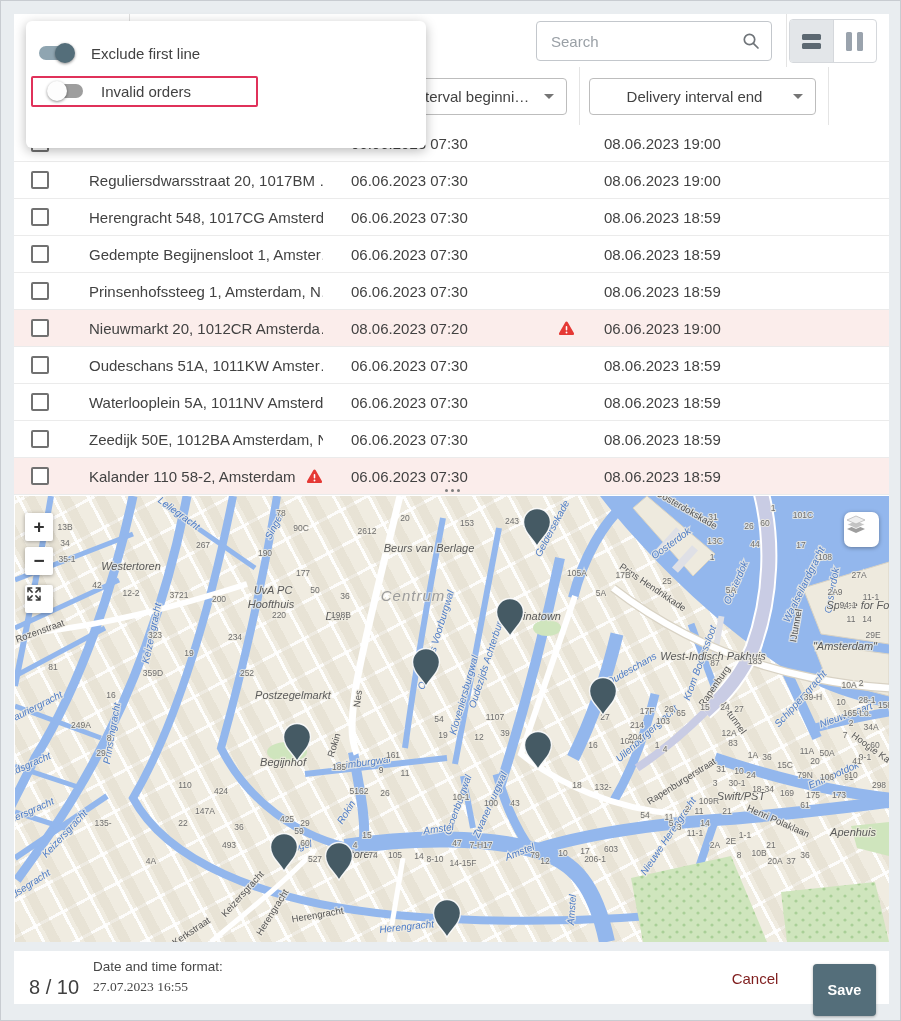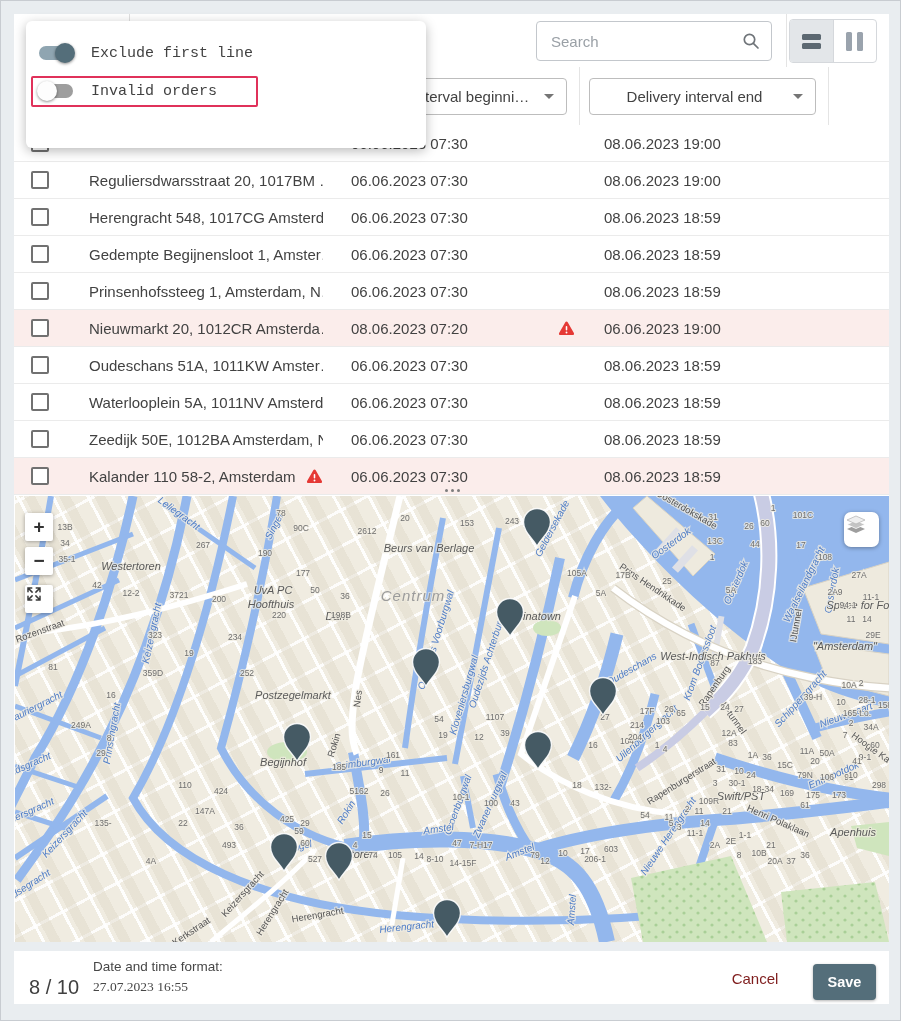--- a/index.html
+++ b/index.html
@@ -70,27 +70,27 @@
   #btn-zoom-out{left:10px;top:51px;}
   #btn-fullscreen{left:10px;top:89px;}
   #btn-layers{left:829px;top:16px;width:35px;height:35px;border-radius:7px;}
 
   
   .footer{position:absolute;left:13px;top:950px;width:875px;height:53px;background:#fff;}
   .counter{position:absolute;left:15px;top:25px;font-size:20px;color:#404040;}
   .fmt-label{position:absolute;left:79px;top:8px;font-size:13.5px;color:#474747;}
   .fmt-value{position:absolute;left:79px;top:28px;font-size:13.5px;color:#474747;font-family:Liberation Serif, serif;}
   .cancel-btn{position:absolute;left:705px;top:14px;width:72px;height:26px;background:none;border:none;font:500 15px "Liberation Sans",sans-serif;color:#7f1d1d;cursor:pointer;}
-  .save-btn{position:absolute;left:799px;top:13px;width:63px;height:36px;background:var(--accent,#546e7a);border:none;border-radius:4px;font:600 14.5px "Liberation Sans",sans-serif;color:#fff;cursor:pointer;box-shadow:0 1px 3px rgba(0,0,0,.3);}
+  .save-btn{position:absolute;left:799px;top:13px;width:63px;height:52px;background:var(--accent,#546e7a);border:none;border-radius:4px;font:600 14.5px "Liberation Sans",sans-serif;color:#fff;cursor:pointer;box-shadow:0 1px 3px rgba(0,0,0,.3);}
 
   
   .popup{position:absolute;left:25px;top:20px;width:400px;height:127px;background:#fff;border-radius:6px;box-shadow:0 3px 12px rgba(0,0,0,.28);z-index:50;padding-top:13px;box-sizing:border-box;}
   .popup-row{display:flex;align-items:center;height:38px;padding-left:13px;}
-  .popup-row .tlabel{margin-left:18px;font-size:15px;color:#424242;font-family:Liberation Mono, monospace;}
-  .hl-wrap{margin-left:5px;width:227px;height:31px;border:2px solid var(--highlight,#e0315a);border-radius:2px;box-sizing:border-box;display:flex;align-items:center;padding-left:6px;}
+  .popup-row .tlabel{margin-left:18px;font-size:15px;color:#424242;}
+  .hl-wrap{margin-left:5px;width:227px;height:31px;border:2px solid var(--highlight,#e0315a);border-radius:2px;box-sizing:border-box;display:flex;align-items:center;padding-left:16px;}
   .toggle{position:relative;width:34px;height:20px;flex:none;cursor:pointer;}
   .toggle .track{position:absolute;left:0;top:3px;width:34px;height:14px;border-radius:7px;background:#9e9e9e;}
   .toggle .knob{position:absolute;left:-2px;top:0;width:20px;height:20px;border-radius:50%;background:#fdfdfd;box-shadow:0 1px 3px rgba(0,0,0,.45);}
   .toggle.on .track{background:#8fa5b1;}
   .toggle.on .knob{left:16px;background:var(--accent,#546e7a);}
 </style>
 </head>
 <body>
 
 <div class="page">

